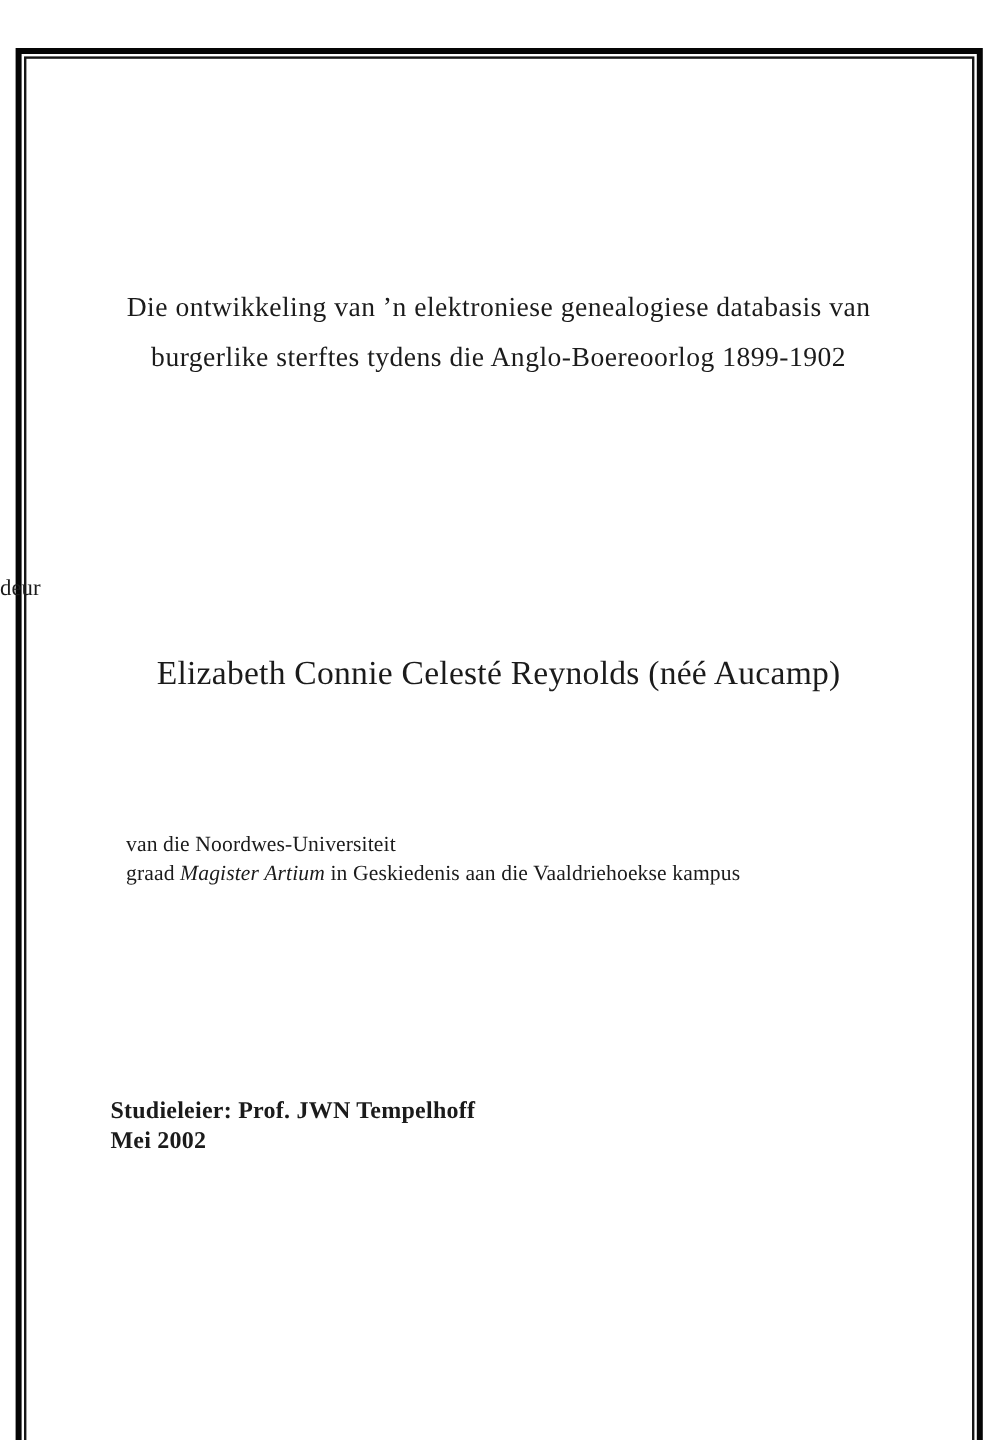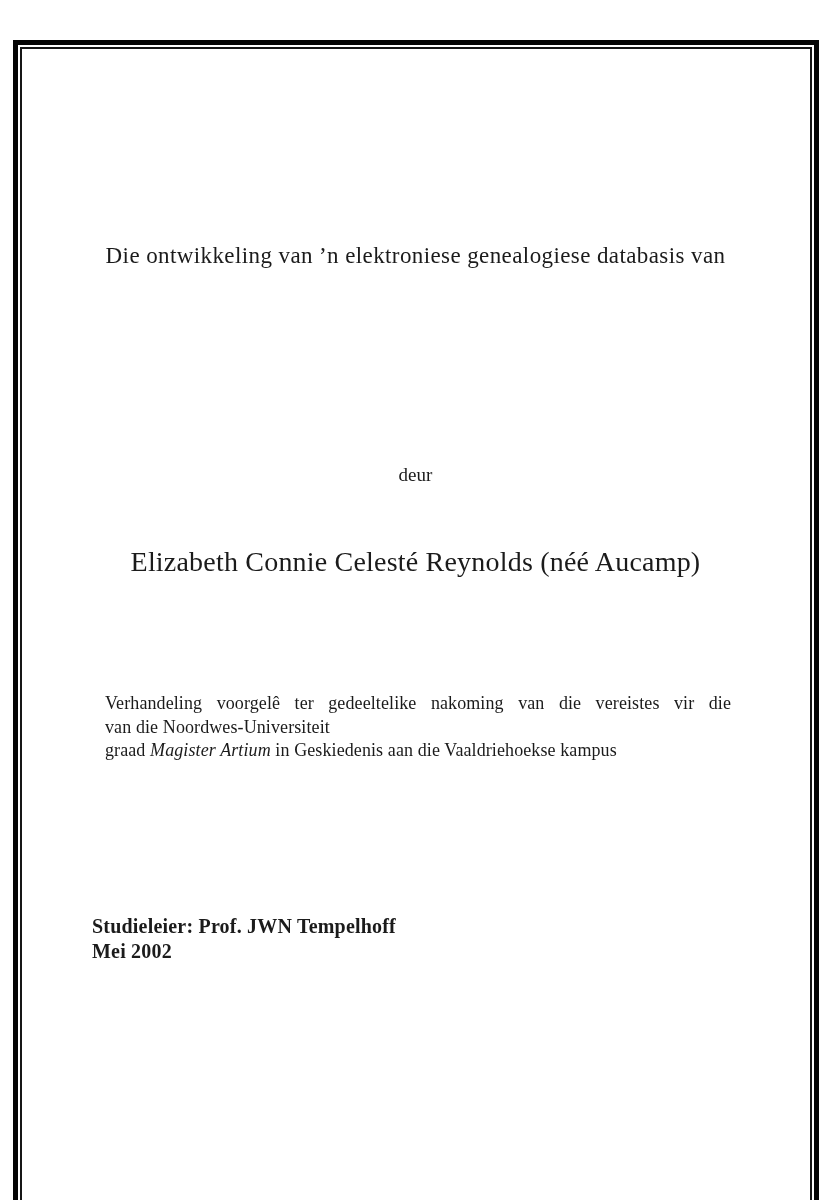--- a/index.html
+++ b/index.html
@@ -39,22 +39,22 @@
     position: absolute;
     top: 207px; left: 40px; right: 40px;
     text-align: center;
     font-size: 23px;
     line-height: 42px;
     letter-spacing: 0.4px;
   }
   
   .byline {
     position: absolute;
-    top: 436px; left: 0; right: 0;
-    text-align: center;
+    top: 452px; left: 0; right: 0;
+    text-align: left;
     font-size: 19px;
   }
   
   .author {
     position: absolute;
     top: 518px; left: 0; right: 0;
     text-align: center;
     font-size: 28px;
     letter-spacing: 0.2px;
   }
@@ -110,28 +110,28 @@
 <body>
 
 <div class="page">
 
   <div class="frame-outer">
     <div class="frame-inner"></div>
   </div>
 
   <div class="title">
     <div>Die ontwikkeling van ’n elektroniese genealogiese databasis van</div>
+    <div>burgerlike sterftes tydens die Anglo-Boereoorlog 1899-1902</div>
   </div>
 
   <div class="byline">deur</div>
 
   <div class="author">Elizabeth Connie Celesté Reynolds (néé Aucamp)</div>
 
   <div class="statement">
-    <div class="just">Verhandeling voorgelê ter gedeeltelike nakoming van die vereistes vir die</div>
     <div>van die Noordwes-Universiteit</div>
     <div><span>graad </span><i>Magister Artium</i><span> in Geskiedenis aan die Vaaldriehoekse kampus</span></div>
   </div>
 
   <div class="supervisor">
     <div>Studieleier: Prof. JWN Tempelhoff</div>
     <div>Mei 2002</div>
   </div>
 
 

